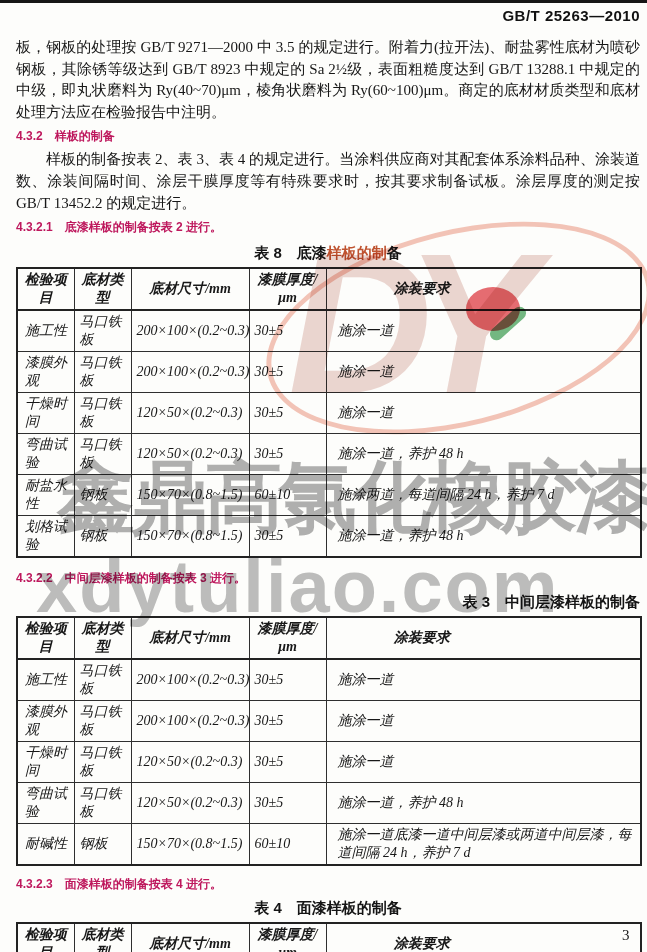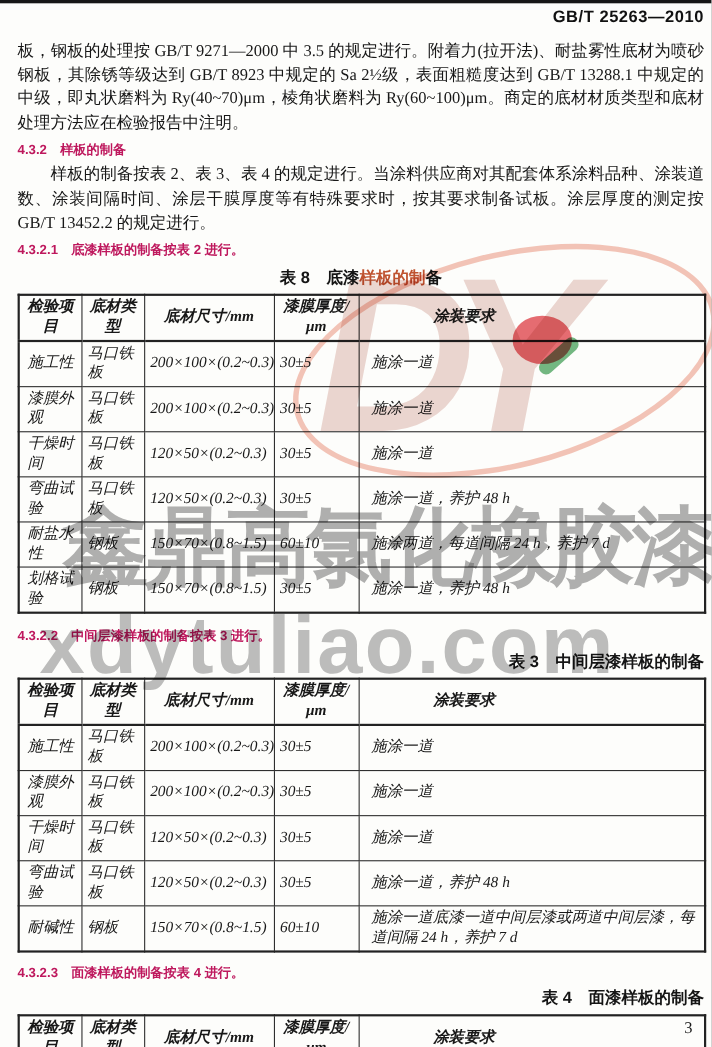--- a/index.html
+++ b/index.html
@@ -38,21 +38,21 @@
     font-family:"Liberation Sans","DejaVu Sans",sans-serif;
     font-weight:bold;font-size:12px;line-height:21px;color:#be185d;
   }
   .tbl-caption{
     text-align:center;
     font-family:"Liberation Sans","DejaVu Sans",sans-serif;
     font-weight:bold;font-size:15px;line-height:18px;color:#151515;
   }
   .cap2{margin-top:6px;}
   .cap3{margin-top:4px;text-align:right;}
-  .cap4{margin-top:4px;text-align:right;}
+  .cap4{margin-top:4px;}
   .cap-red{color:#bf5330;}
   .h4322{margin-top:10px;}
   .h4323{margin-top:8px;}
   table.spec{
     margin-top:5px;
     border-collapse:collapse;
     width:624px;
     table-layout:fixed;
     font-size:14px;
     color:#181818;

